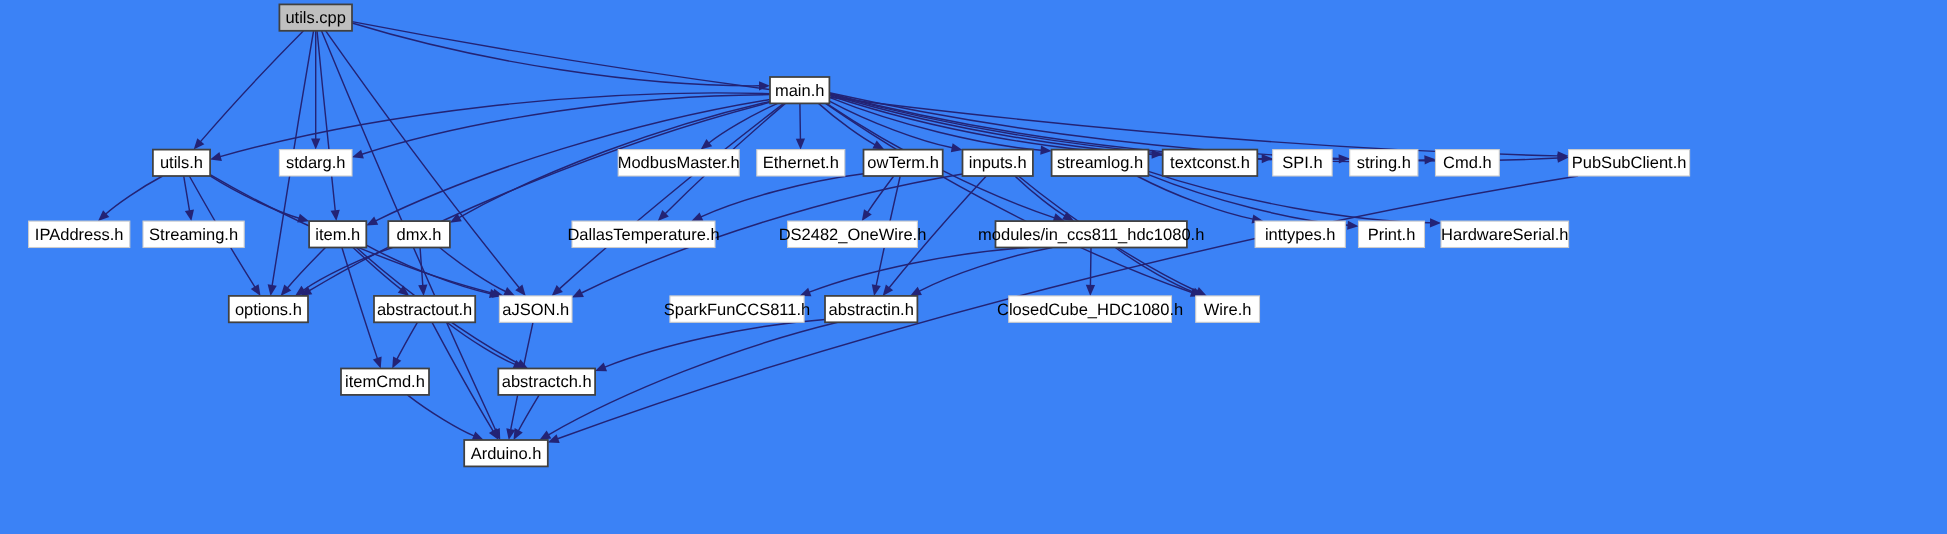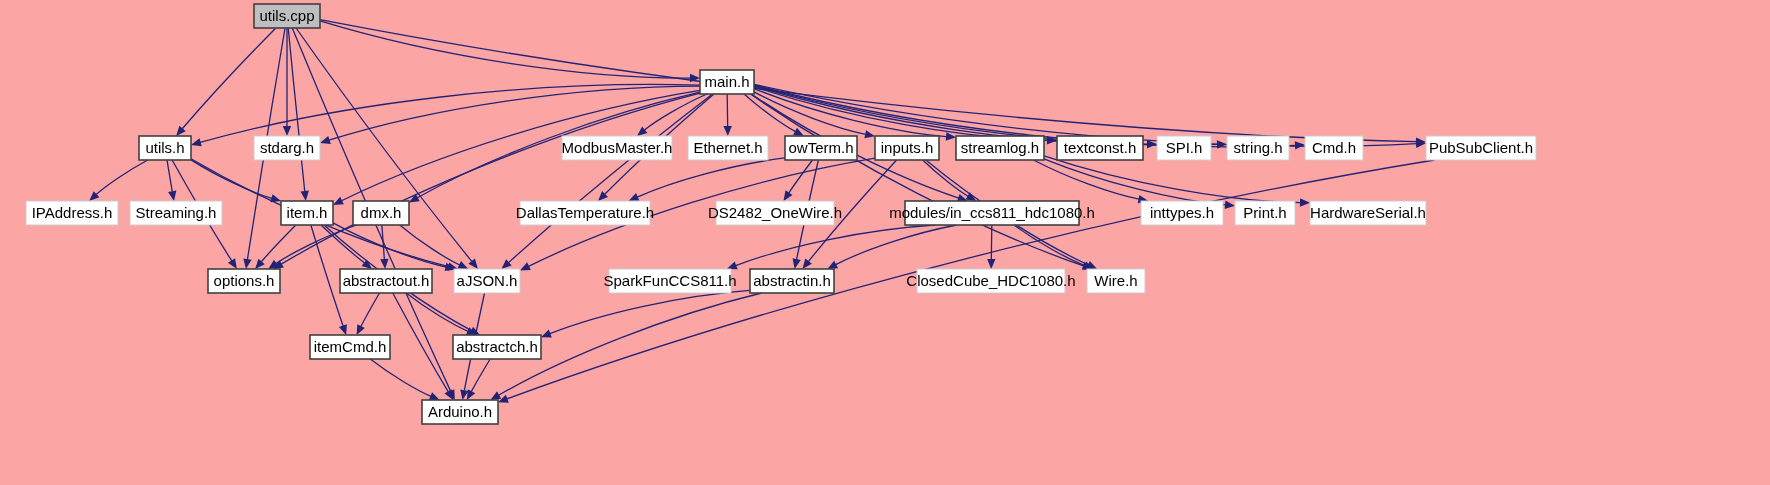--- a/index.html
+++ b/index.html
@@ -1,17 +1,17 @@
 <!DOCTYPE html>
 <html><head>
 <meta charset="utf-8">
 <style>
   html,body{margin:0;padding:0;background:#ffffff;}
   body{font-family:"Liberation Sans","DejaVu Sans",sans-serif;}
-  #graph-wrap{position:relative;width:1770px;height:485px;overflow:hidden;background:#fca5a5;}
+  #graph-wrap{position:relative;width:1770px;height:485px;overflow:hidden;background:#3b82f6;}
   svg{display:block;}
   .node-label{font-family:"Liberation Sans","DejaVu Sans",sans-serif;font-size:15px;fill:#000000;text-anchor:middle;dominant-baseline:middle;}
   .edge{fill:none;stroke:#232375;stroke-width:1.3px;}
   .arrow{fill:#232375;stroke:none;}
 </style>
 </head>
 <body>
 
 <div id="graph-wrap">
   <svg id="graph-svg" width="1770" height="485" viewBox="0 0 1770 485">

